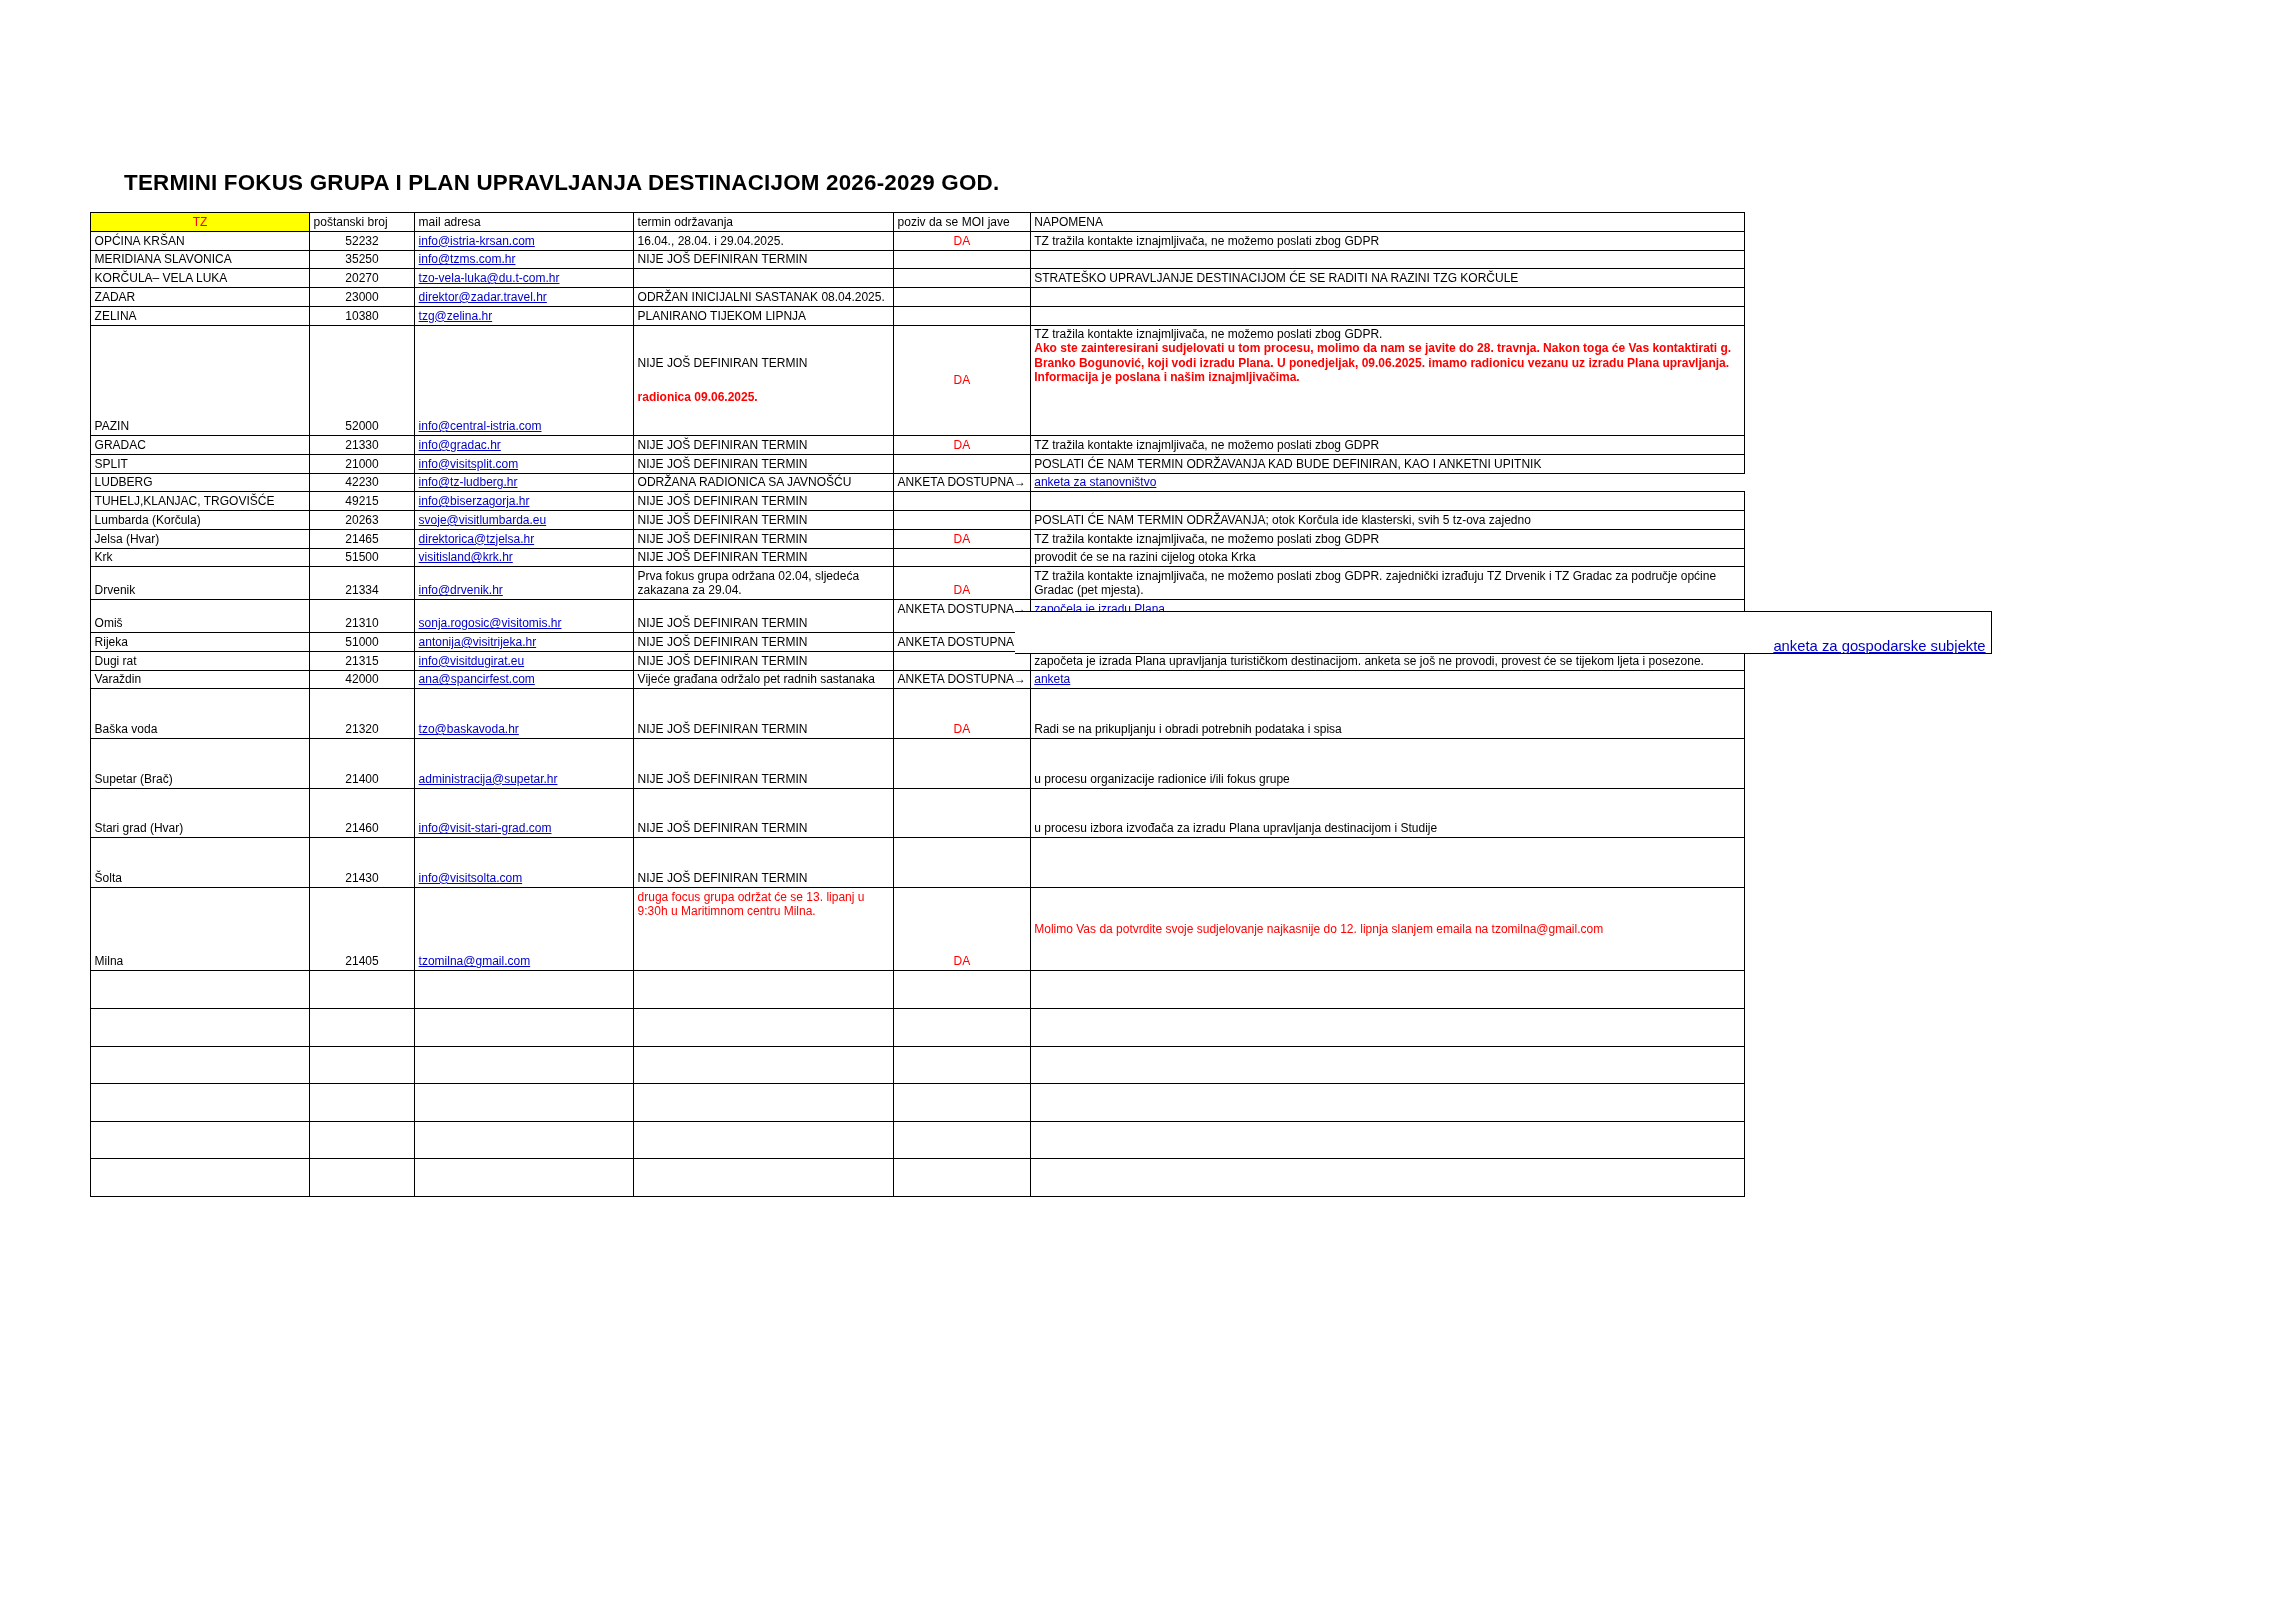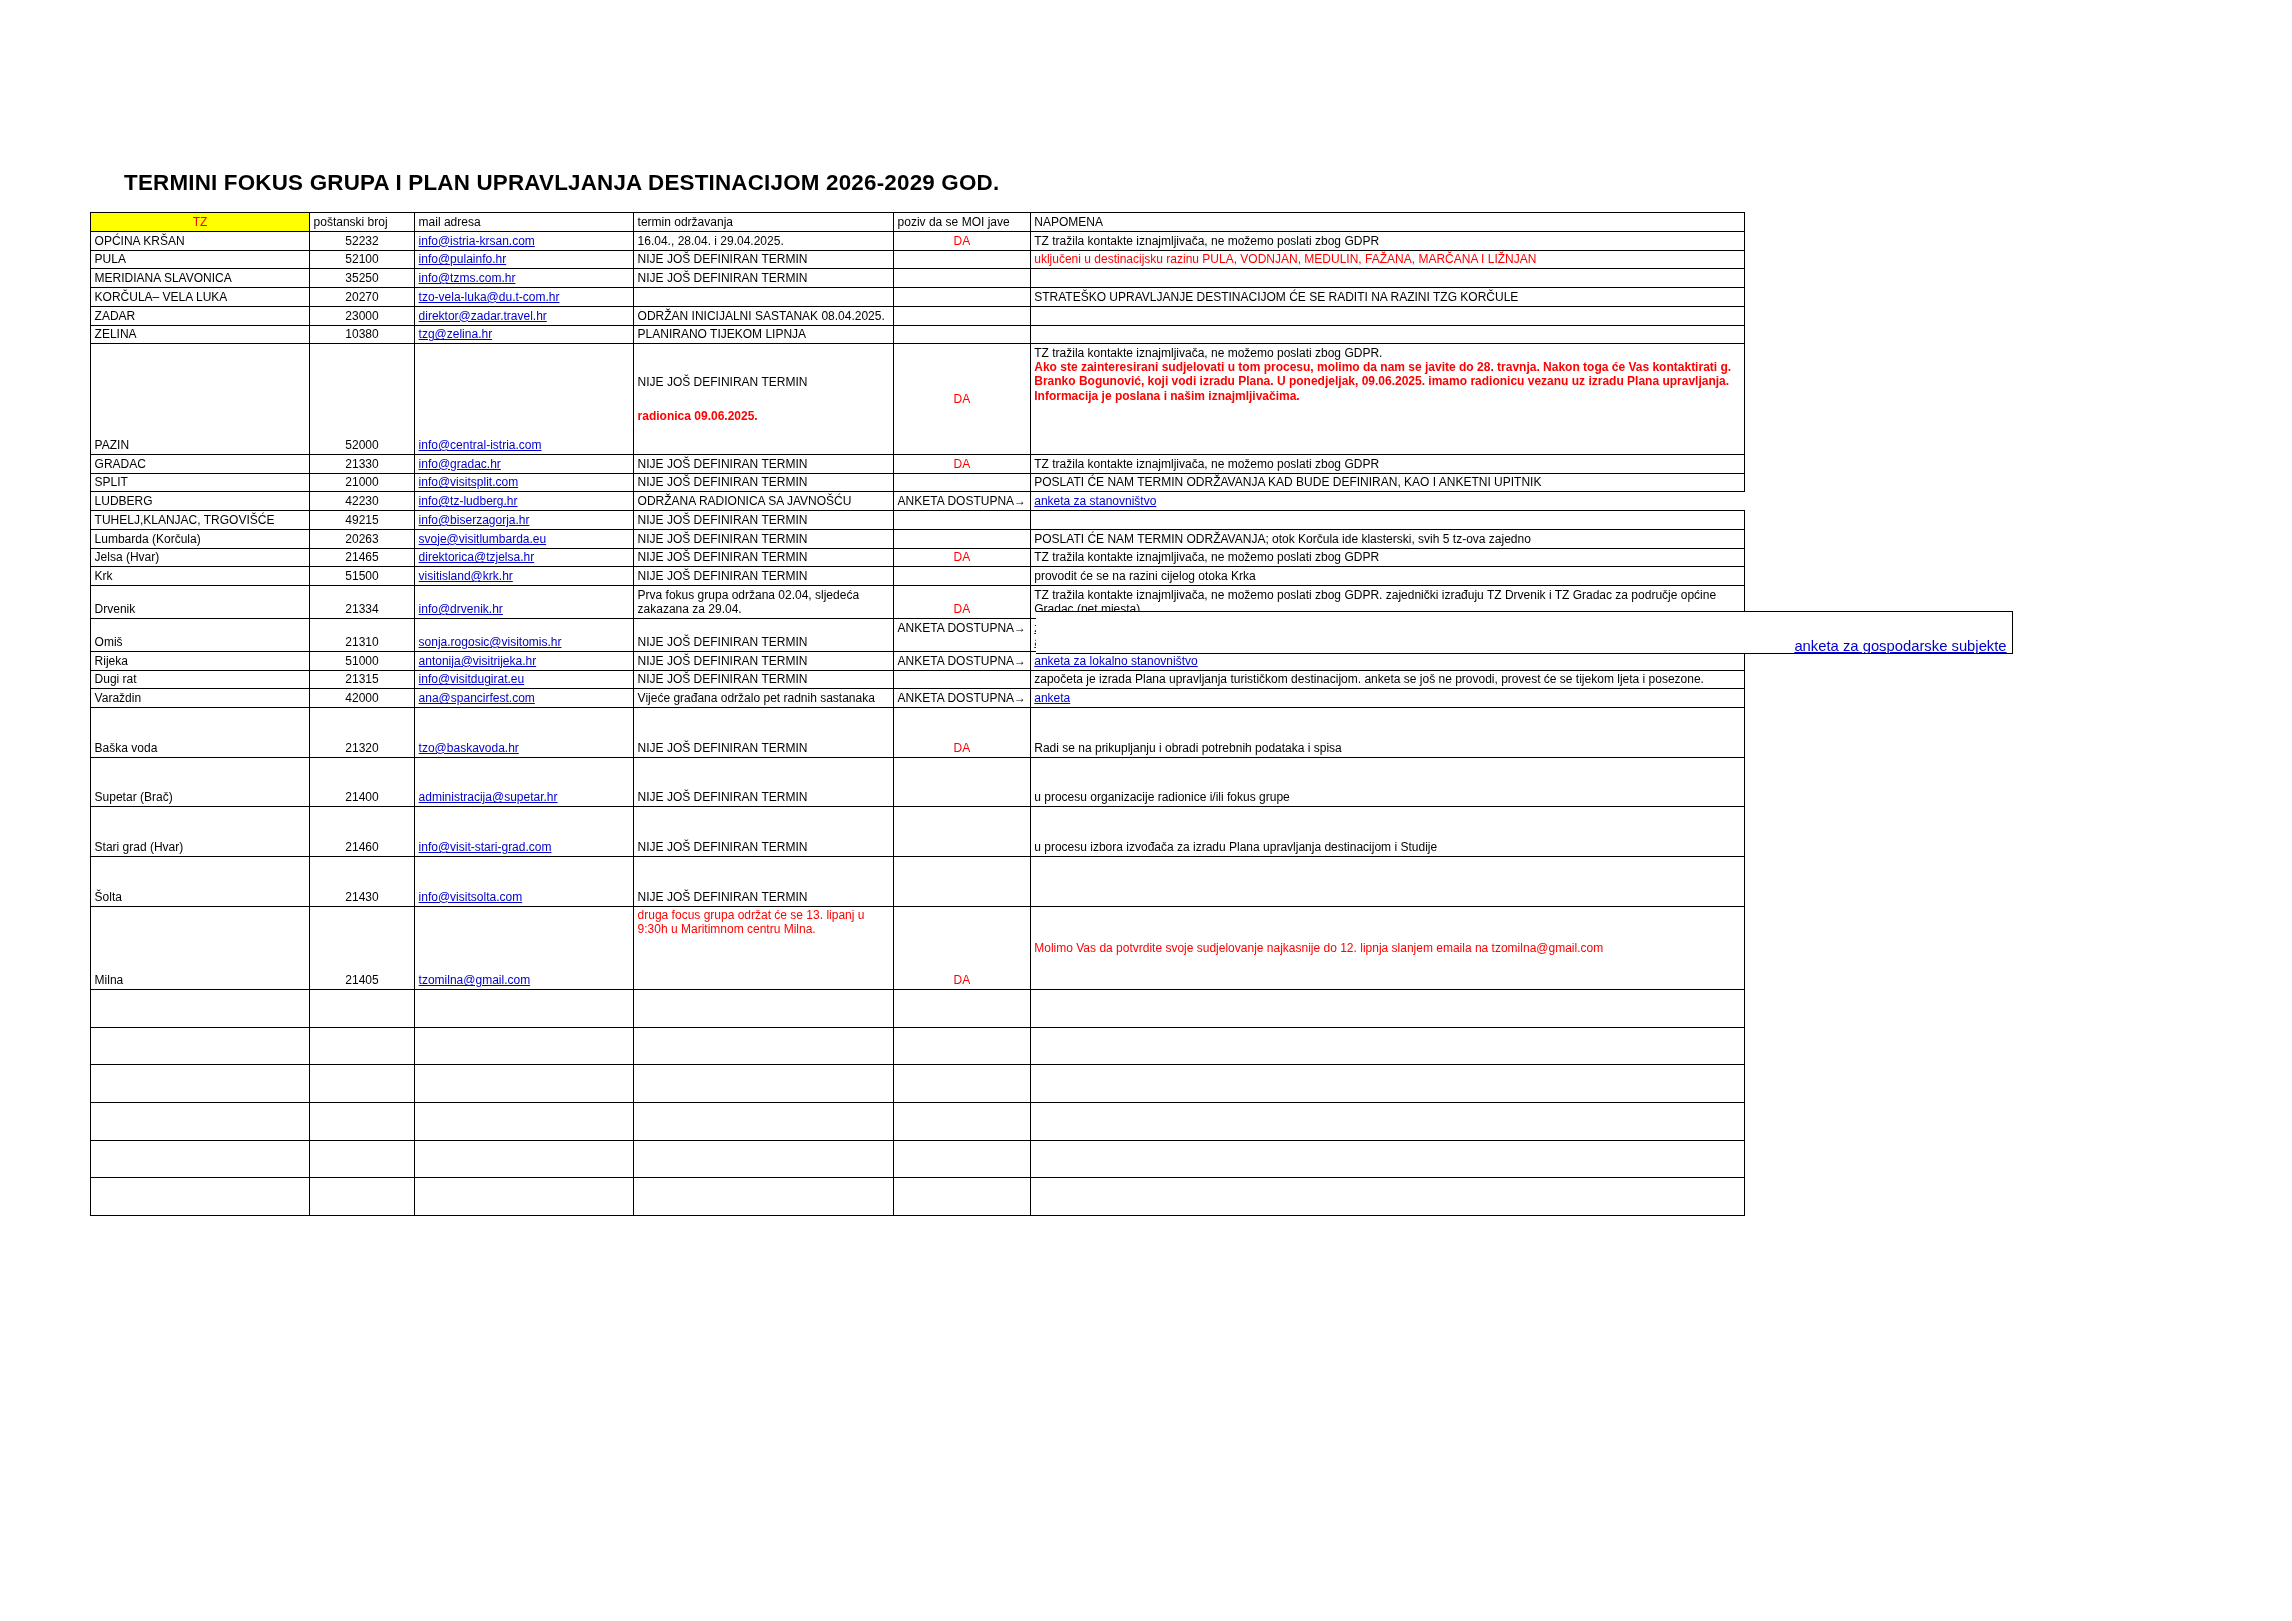--- a/index.html
+++ b/index.html
@@ -71,21 +71,21 @@
   .da {
     color: #ff0000;
     text-align: center;
   }
   .anketa-lbl { white-space: nowrap; }
   .nowrap { white-space: nowrap; }
 
   
   .overflow-box {
     position: absolute;
-    left: 1036px;
+    left: 1015px;
     top: 611px;
     width: 977px;
     height: 43px;
     border: 0.9px solid #000000;
     border-left: none;
     background: #ffffff;
     box-sizing: border-box;
     font-size: 14.8px;
   }
   .overflow-box .inner {
@@ -123,28 +123,20 @@
 
       <tr>
         <td>OPĆINA KRŠAN</td>
         <td class="center">52232</td>
         <td class="link">info@istria-krsan.com</td>
         <td>16.04., 28.04. i 29.04.2025.</td>
         <td class="da">DA</td>
         <td>TZ tražila kontakte iznajmljivača, ne možemo poslati zbog GDPR</td>
       </tr>
 
-      <tr>
-        <td>PULA</td>
-        <td class="center">52100</td>
-        <td class="link">info@pulainfo.hr</td>
-        <td>NIJE JOŠ DEFINIRAN TERMIN</td>
-        <td class="da"></td>
-        <td class="c-red nowrap">uključeni u destinacijsku razinu PULA, VODNJAN, MEDULIN, FAŽANA, MARČANA I LIŽNJAN</td>
-      </tr>
 
       <tr>
         <td>MERIDIANA SLAVONICA</td>
         <td class="center">35250</td>
         <td class="link">info@tzms.com.hr</td>
         <td>NIJE JOŠ DEFINIRAN TERMIN</td>
         <td class="da"></td>
         <td></td>
       </tr>
 

